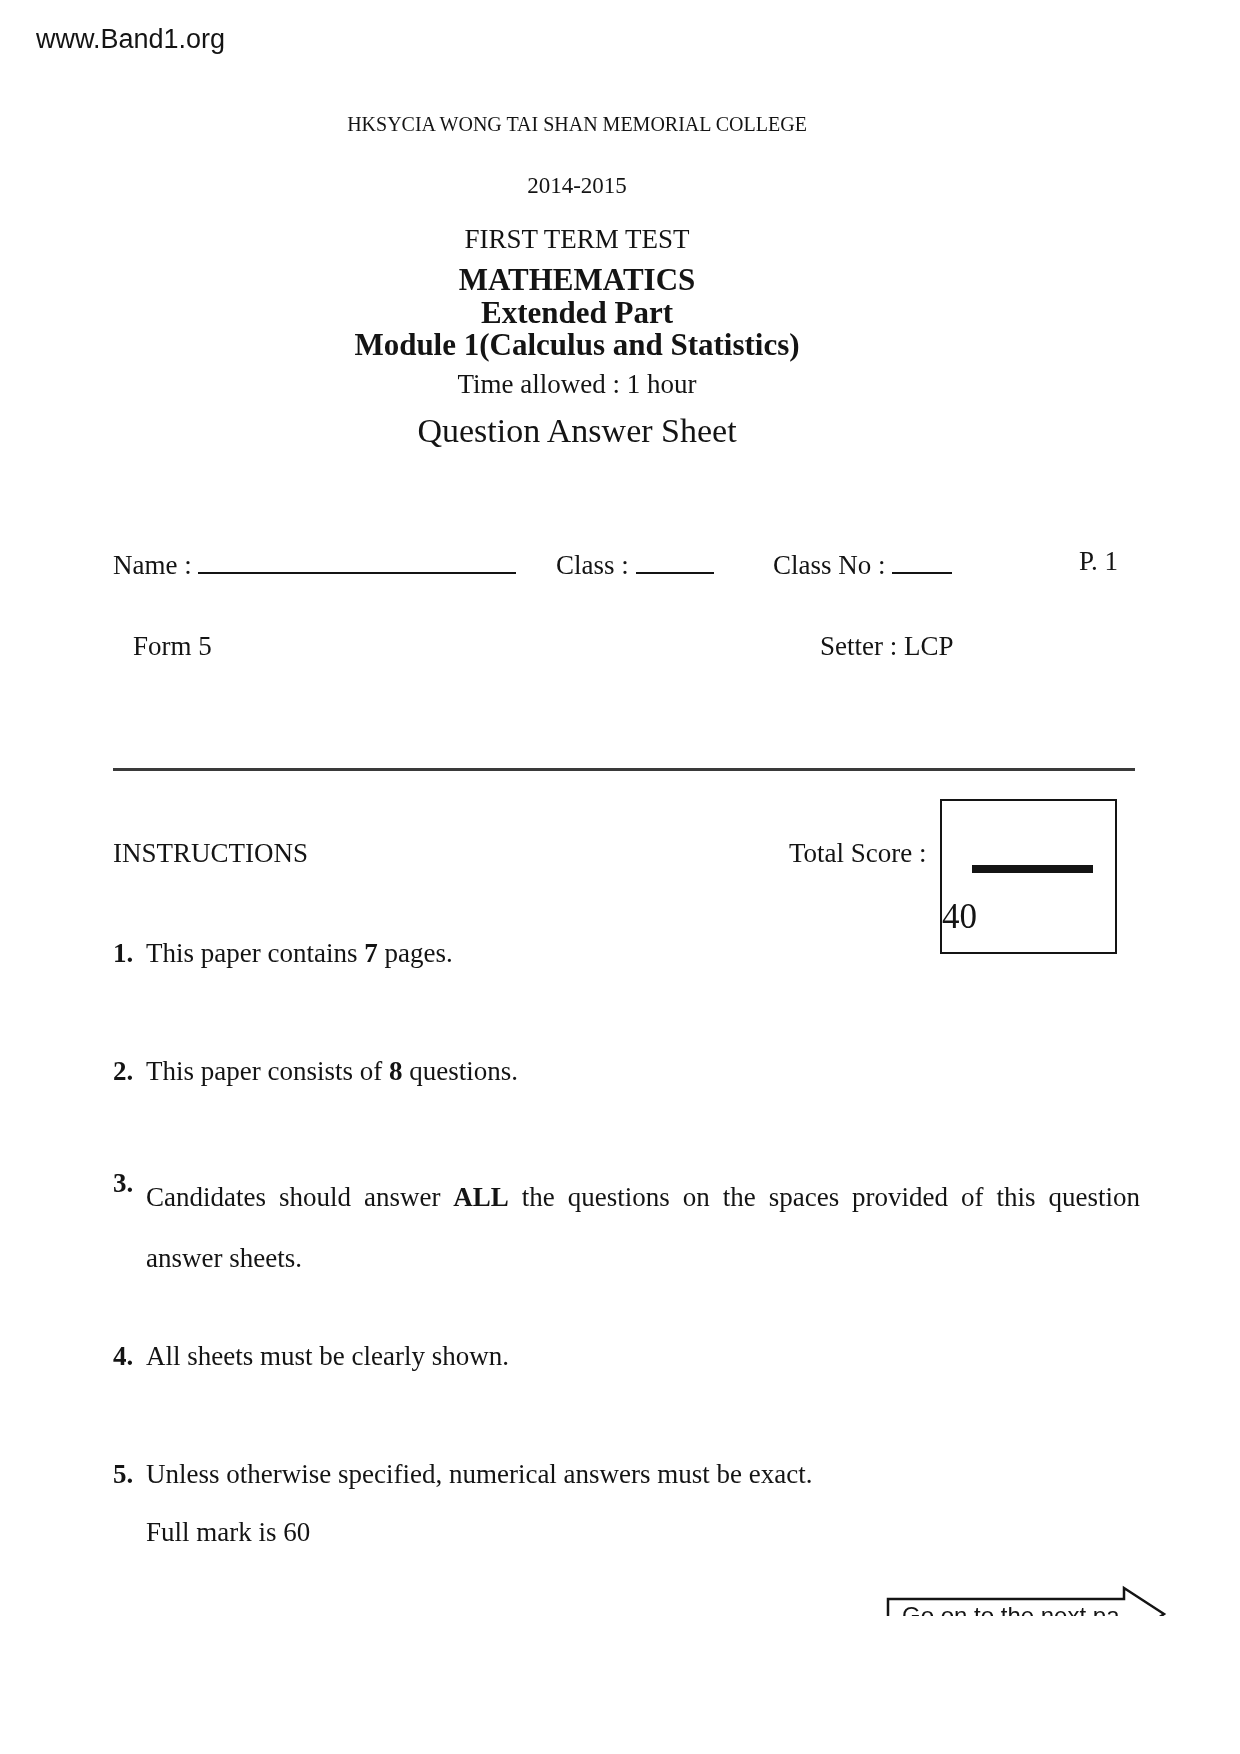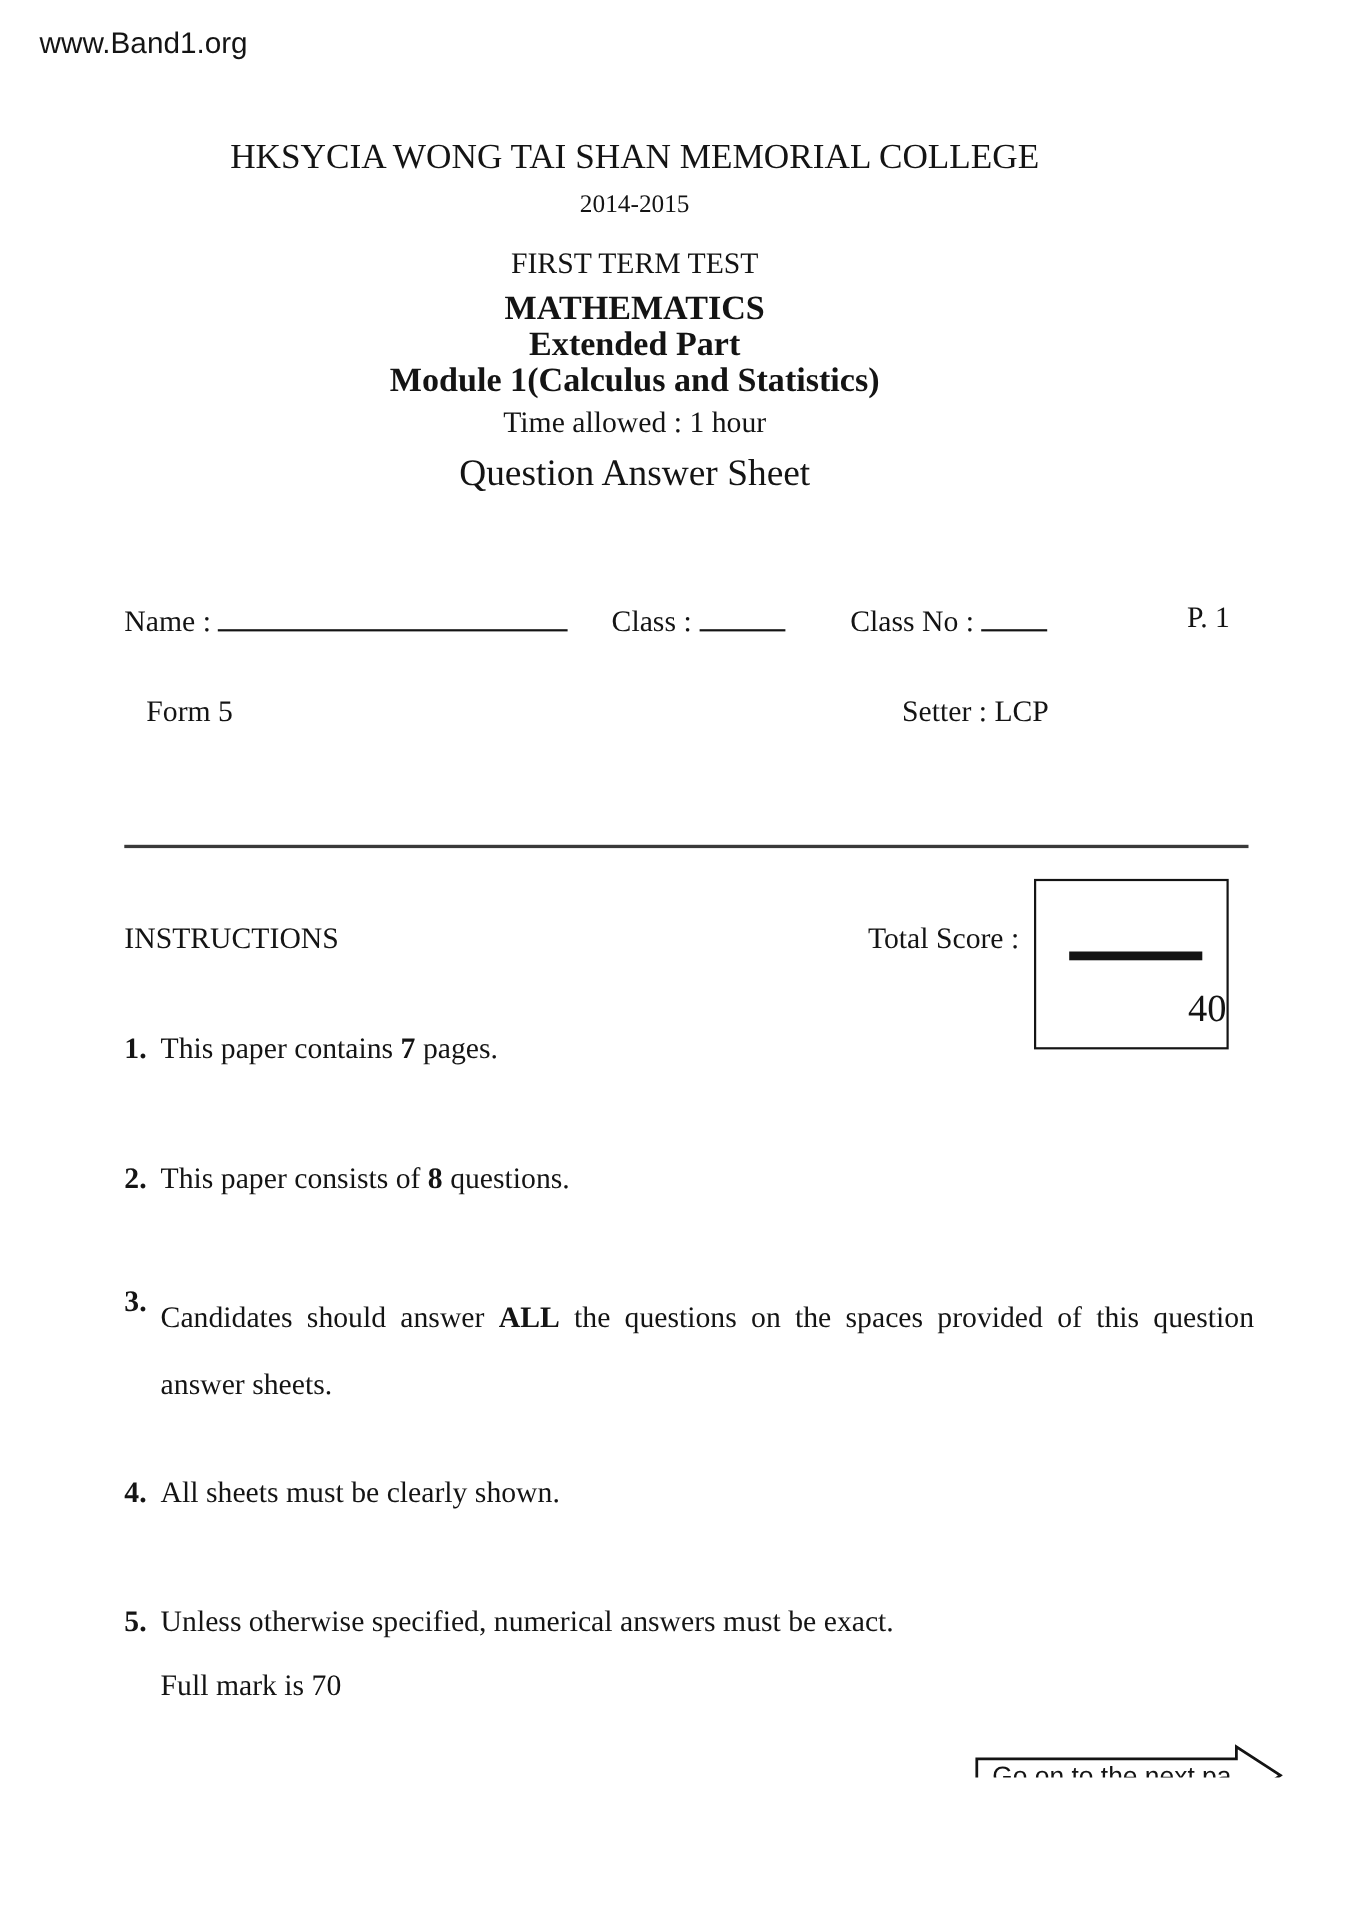--- a/index.html
+++ b/index.html
@@ -9,21 +9,21 @@
     width:1240px; height:1616px;
     background:#ffffff;
     color:#141414;
     font-family:"Liberation Serif", serif;
     overflow:hidden;
   }
   .abs { position:absolute; }
   .sans { font-family:"Liberation Sans", sans-serif; }
   .center-line { position:absolute; left:0; width:1154px; text-align:center; white-space:nowrap; }
   .watermark { left:36px; top:24px; font-size:27px; }
-  .school  { top:124px; font-size:32px; }
+  .school  { top:113px; font-size:20px; }
   .year    { top:173px; font-size:23px; }
   .exam    { top:224px; font-size:27px; }
   .subject { top:262px; font-size:31px; font-weight:bold; }
   .part    { top:295px; font-size:31px; font-weight:bold; }
   .module  { top:327px; font-size:31px; font-weight:bold; }
   .time    { top:369px; font-size:27px; }
   .sheet   { top:412px; font-size:34px; }
 
   .info-row { font-size:27px; white-space:nowrap; }
   .blank { display:inline-block; border-bottom:2px solid #141414; height:26px; vertical-align:baseline; }
@@ -31,21 +31,21 @@
   .blank-class { width:78px; }
   .blank-classno { width:60px; }
 
   .rule { left:113px; top:768px; width:1022px; height:3px; background:#3a3a3a; }
 
   .score-box {
     left:940px; top:799px; width:173px; height:151px;
     border:2px solid #141414;
   }
   .score-bar { position:absolute; left:30px; top:64px; width:121px; height:8px; background:#141414; }
-  .score-value { position:absolute; left:0; top:96px; width:100%; text-align:right; font-size:35px; }
+  .score-value { position:absolute; left:0; top:96px; width:100%; text-align:left; font-size:35px; }
 
   .item { position:absolute; left:113px; display:flex; font-size:27px; }
   .item .num { width:33px; flex:none; font-weight:bold; }
   .item .b { font-weight:bold; }
   .item-1 { top:938px; }
   .item-2 { top:1056px; }
   .item-3 { top:1168px; }
   .item-3 .txt { width:994px; text-align:justify; line-height:61px; margin-top:-1px; }
   .item-4 { top:1341px; }
   .item-5 { top:1459px; }
@@ -119,21 +119,21 @@
   <div class="item item-4">
     <span class="num">4.</span>
     <div class="txt"><span>All sheets must be clearly shown.</span></div>
   </div>
 
   <div class="item item-5">
     <span class="num">5.</span>
     <div class="txt"><span>Unless otherwise specified, numerical answers must be exact.</span></div>
   </div>
 
-  <div class="abs full-mark">Full mark is 70</div>
+  <div class="abs full-mark">Full mark is 60</div>
 
   <div class="abs arrow-wrap">
     <svg width="282" height="60" viewBox="0 0 282 60">
       <polygon points="2,14 238,14 238,3 278,29 238,57 238,44 2,44" fill="#ffffff" stroke="#141414" stroke-width="2.5" stroke-linejoin="miter"></polygon>
     </svg>
     <div class="arrow-text sans">Go on to the next page</div>
   </div>
 
 </div>
 

